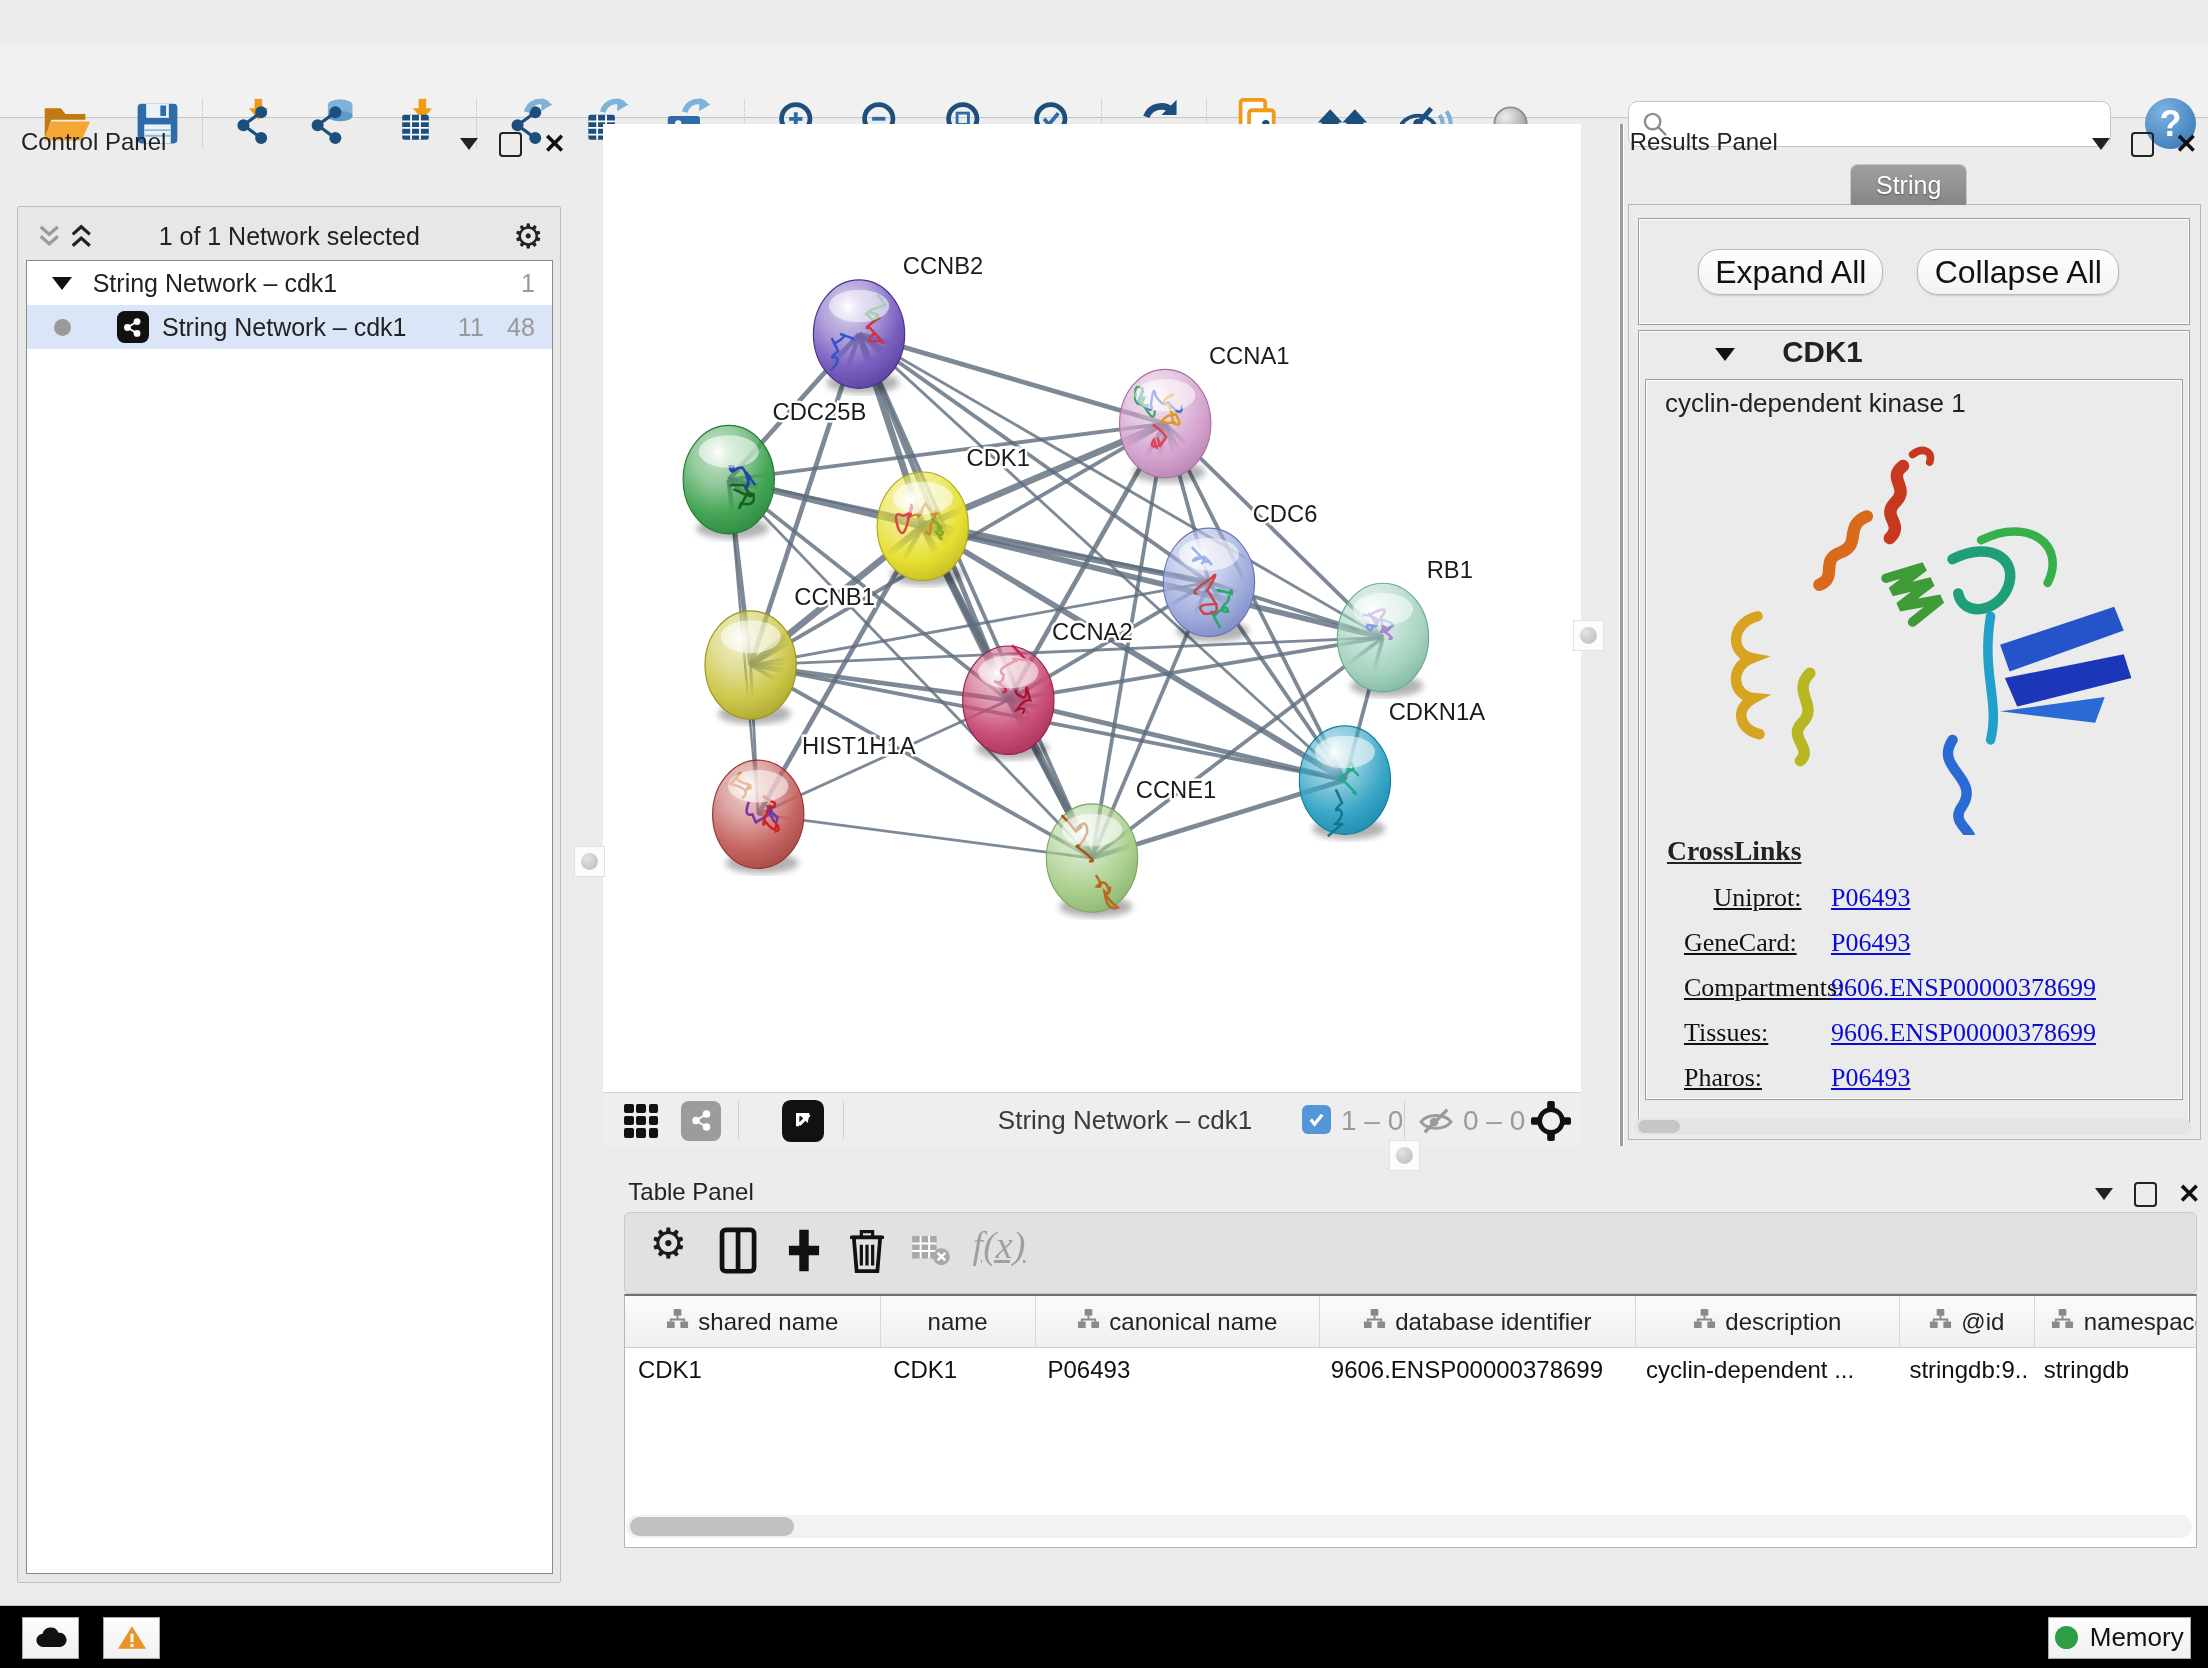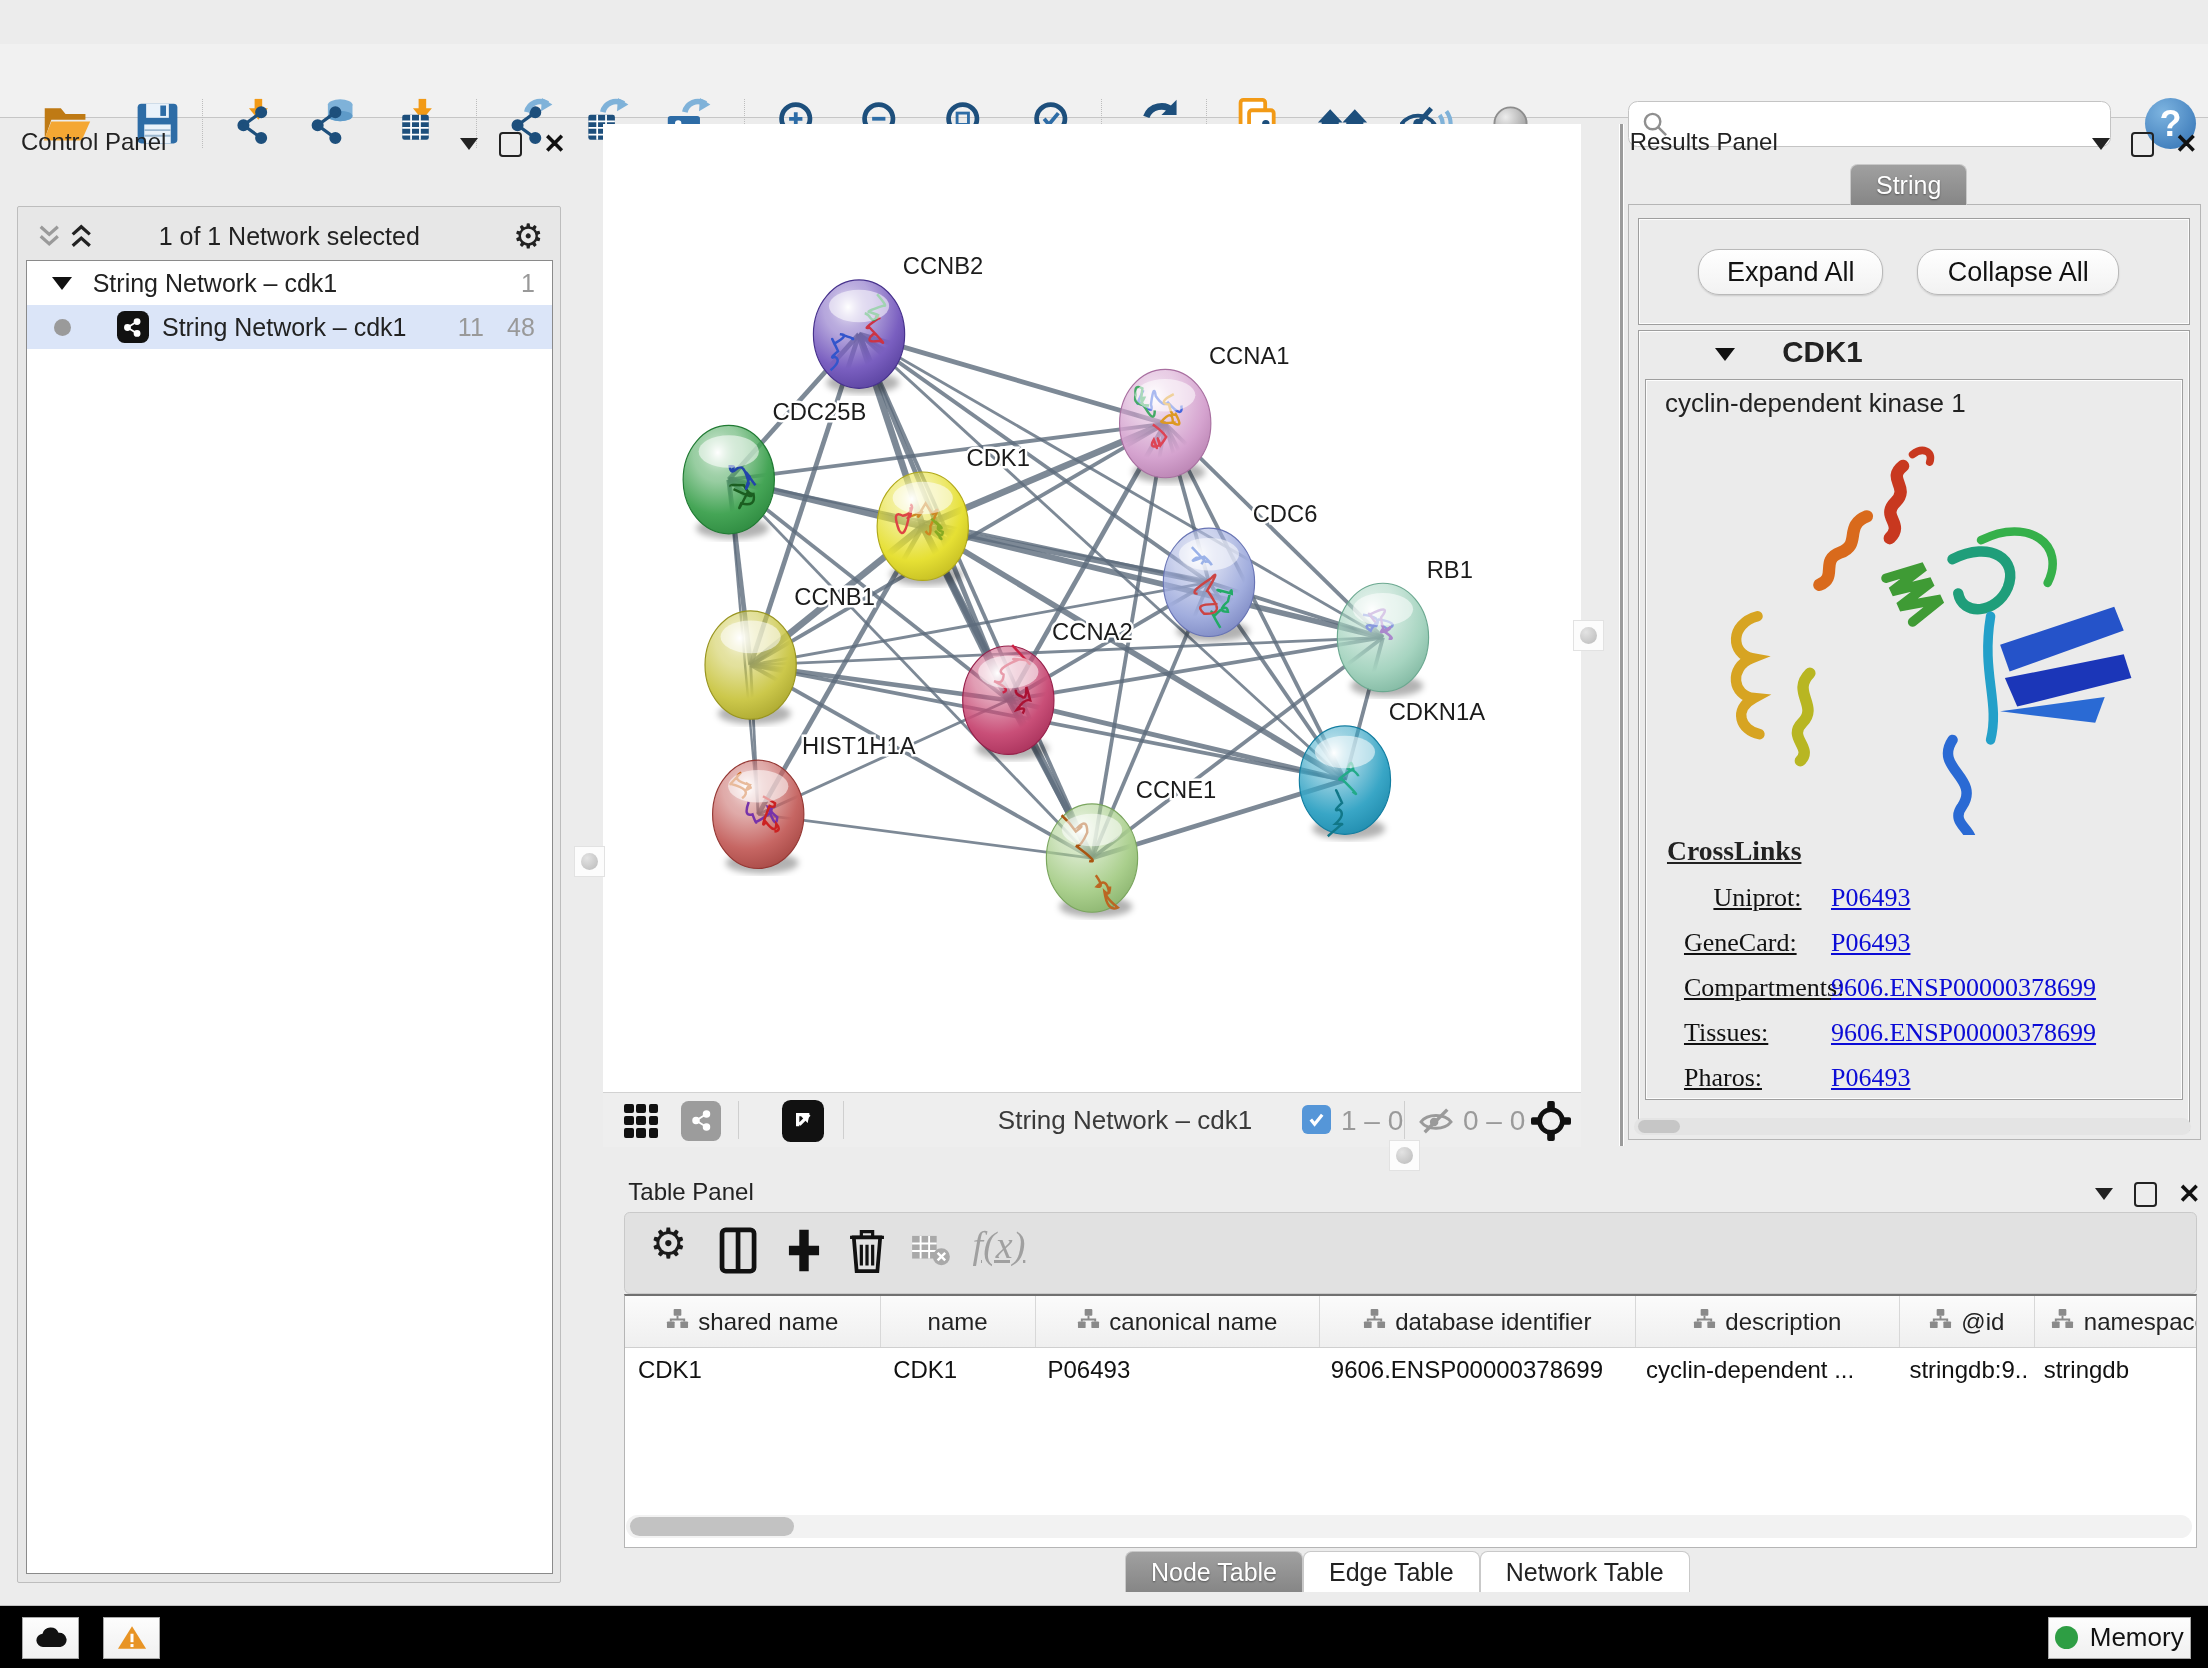--- a/index.html
+++ b/index.html
@@ -62,21 +62,21 @@
       background:radial-gradient(circle at 35% 30%,#e3e3e3,#b9b9b9);}
   .v-divider{position:absolute;left:1619px;top:124px;width:2.9px;height:1022px;background:#9b9b9b;
       border-left:1px solid #fff;border-right:1px solid #fff;}
   
   .results-panel{position:absolute;left:1624px;top:124px;width:582px;height:1027px;}
   .rp-box{position:absolute;left:3.8px;top:80px;width:571px;height:934px;background:#ebebeb;
       border:1px solid #b5b5b5;}
   .rp-tab-holder{position:absolute;left:226px;top:40px;z-index:3;}
   .rp-sub{position:absolute;background:#ebebeb;border:1px solid #9e9e9e;box-shadow:inset 0 0 0 1px #fdfdfd;}
   .btn{background:linear-gradient(#ffffff,#f2f2f2);border:1px solid #b9b9b9;border-radius:21px;
-      font-size:27px;color:#111;text-align:center;cursor:pointer;box-shadow:0 1px 1.9px rgba(0,0,0,.15);}
+      font-size:32px;color:#111;text-align:center;cursor:pointer;box-shadow:0 1px 1.9px rgba(0,0,0,.15);}
   .serif{font-family:"Liberation Serif",serif;text-decoration:underline;}
   .xl-label{font-size:26px;color:#111;}
   .xl-link{font-size:26px;color:#0b0bd6;text-decoration:underline;cursor:pointer;}
   
   .table-panel{position:absolute;left:615px;top:1176px;width:1586px;height:424px;}
   .tp-toolbar{position:absolute;left:8.6px;top:36px;width:1571px;height:80px;background:#e1e1e1;
       border:1px solid #c9c9c9;border-radius:5.7px;}
   .tp-tool{position:absolute;top:13.3px;width:53px;height:53px;cursor:pointer;}
   .tp-table{position:absolute;left:8.6px;top:118px;width:1571px;height:251px;background:#fff;
       border:1px solid #b5b5b5;border-top:2.9px solid #707070;overflow:hidden;}
@@ -766,25 +766,20 @@
             <div class="td-cell" style="width: 302px;">9606.ENSP00000378699</div>
             <div class="td-cell" style="width: 250px;">cyclin-dependent ...</div>
             <div class="td-cell" style="width: 121px;">stringdb:9...</div>
             <div class="td-cell" style="width: 177px;">stringdb</div>
           </div>
         </div>
     </div>
     <div class="hscroll">
         <i></i>
       </div>
-    <div class="tp-tabs" id="table-tabs">
-        <span class="tab selected">Node Table</span>
-        <span class="tab">Edge Table</span>
-        <span class="tab">Network Table</span>
-      </div>
   </div>
 
   <div class="statusbar">
     <div class="sb-btn" style="left:22px;width:55px">
       <svg width="32" height="23" viewBox="0 0 34 24">
         <path d="M9 22a7 7 0 0 1-1-14 9 9 0 0 1 17-1 6 6 0 0 1 2 15z" fill="#111"></path>
       </svg>
     </div>
     <div class="sb-btn" style="left:103px;width:55px">
       <svg width="30" height="27" viewBox="0 0 32 28">

